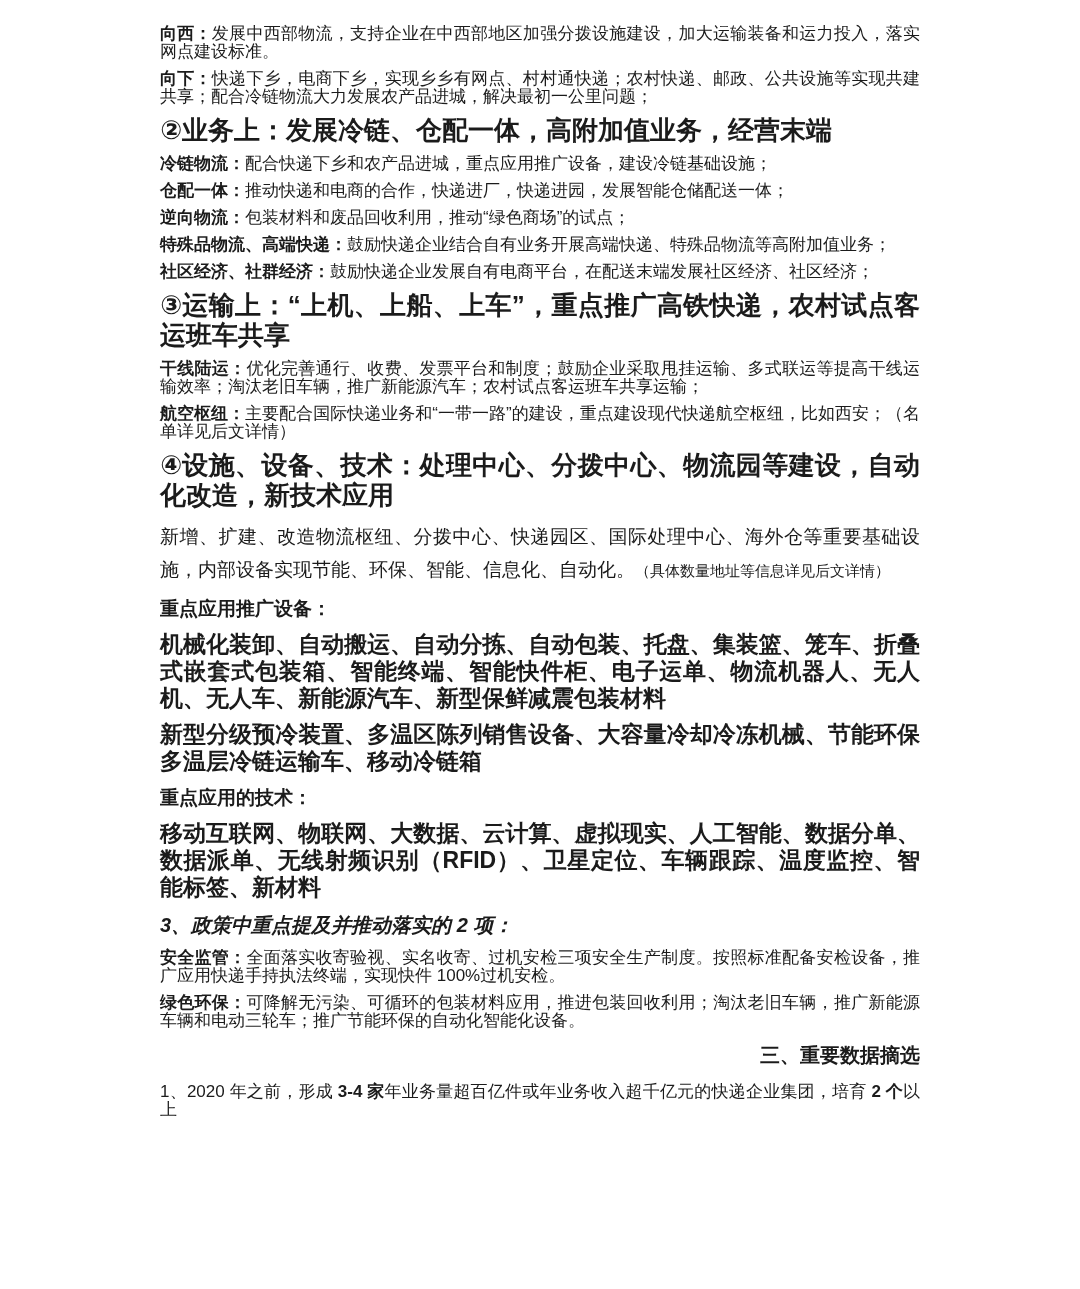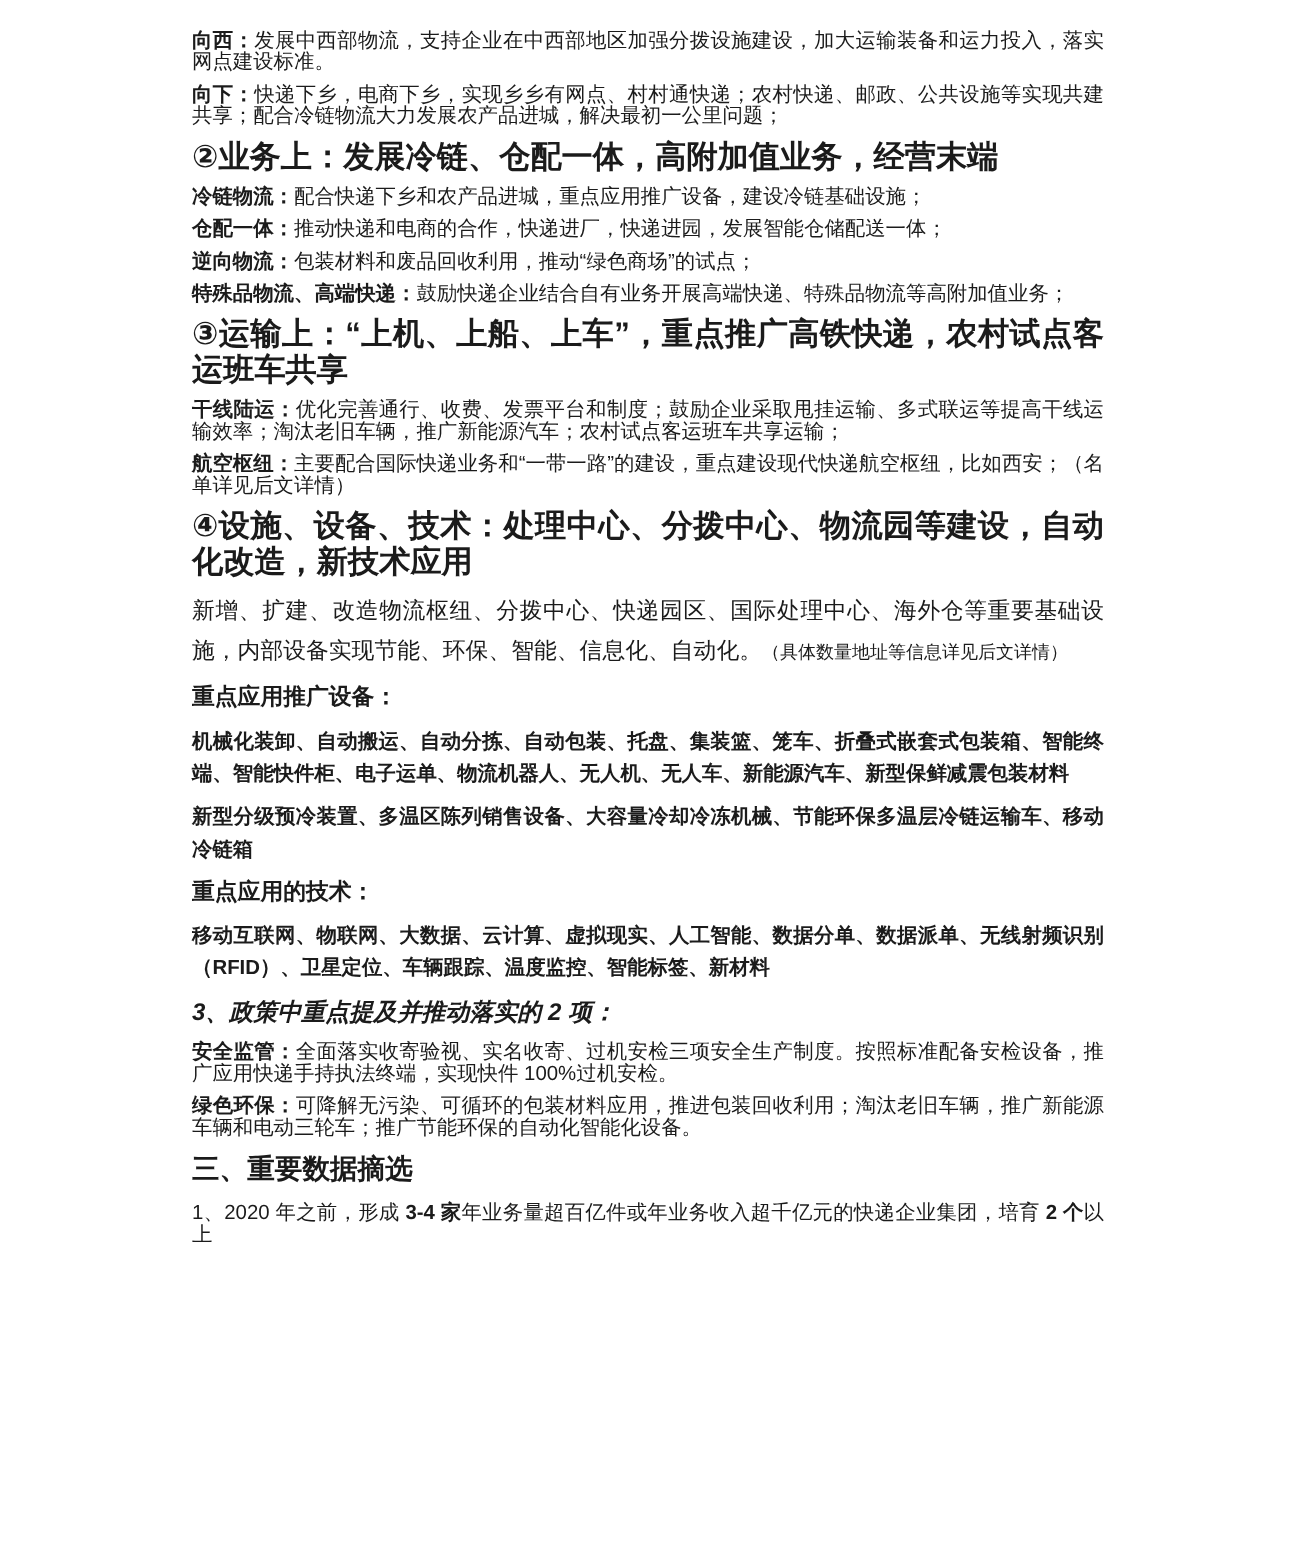--- a/index.html
+++ b/index.html
@@ -34,38 +34,39 @@
     text-align: justify;
   }
   .intro .note { font-size: 15px; }
   .sub-h {
     font-size: 19px;
     line-height: 28px;
     font-weight: 700;
     margin: 4px 0 8px 0;
   }
   .bold-list {
-    font-size: 17px;
+    font-size: 23px;
     line-height: 27px;
     font-weight: 700;
     margin: 0 0 9px 0;
     text-align: justify;
   }
   .num-h {
     font-size: 20px;
     line-height: 30px;
     font-weight: 700;
     margin: 4px 0 9px 0;
     font-style: italic;
   }
   .final-h {
-    font-size: 23px;
+    font-size: 20px;
     line-height: 32px;
     font-weight: 700;
     margin: 8px 0 12px 0;
+    text-align: right;
   }
   .b { font-weight: 700; }
   .last { margin-bottom: 0; }
 </style>
 </head>
 <body>
 
 <div class="page">
 
   <p class="para">
@@ -88,20 +89,23 @@
   </p>
 
   <p class="para">
     <span class="lbl">逆向物流：</span><span>包装材料和废品回收利用，推动“绿色商场”的试点；</span>
   </p>
 
   <p class="para">
     <span class="lbl">特殊品物流、高端快递：</span><span>鼓励快递企业结合自有业务开展高端快递、特殊品物流等高附加值业务；</span>
   </p>
 
+  <p class="para">
+    <span class="lbl">社区经济、社群经济：</span><span>鼓励快递企业发展自有电商平台，在配送末端发展社区经济、社区经济；</span>
+  </p>
 
   <div class="sec-h">③运输上：“上机、上船、上车”，重点推广高铁快递，农村试点客运班车共享</div>
 
 
   <p class="para">
     <span class="lbl">干线陆运：</span><span>优化完善通行、收费、发票平台和制度；鼓励企业采取甩挂运输、多式联运等提高干线运输效率；淘汰老旧车辆，推广新能源汽车；农村试点客运班车共享运输；</span>
   </p>
 
   <p class="para">
     <span class="lbl">航空枢纽：</span><span>主要配合国际快递业务和“一带一路”的建设，重点建设现代快递航空枢纽，比如西安；（名单详见后文详情）</span>

